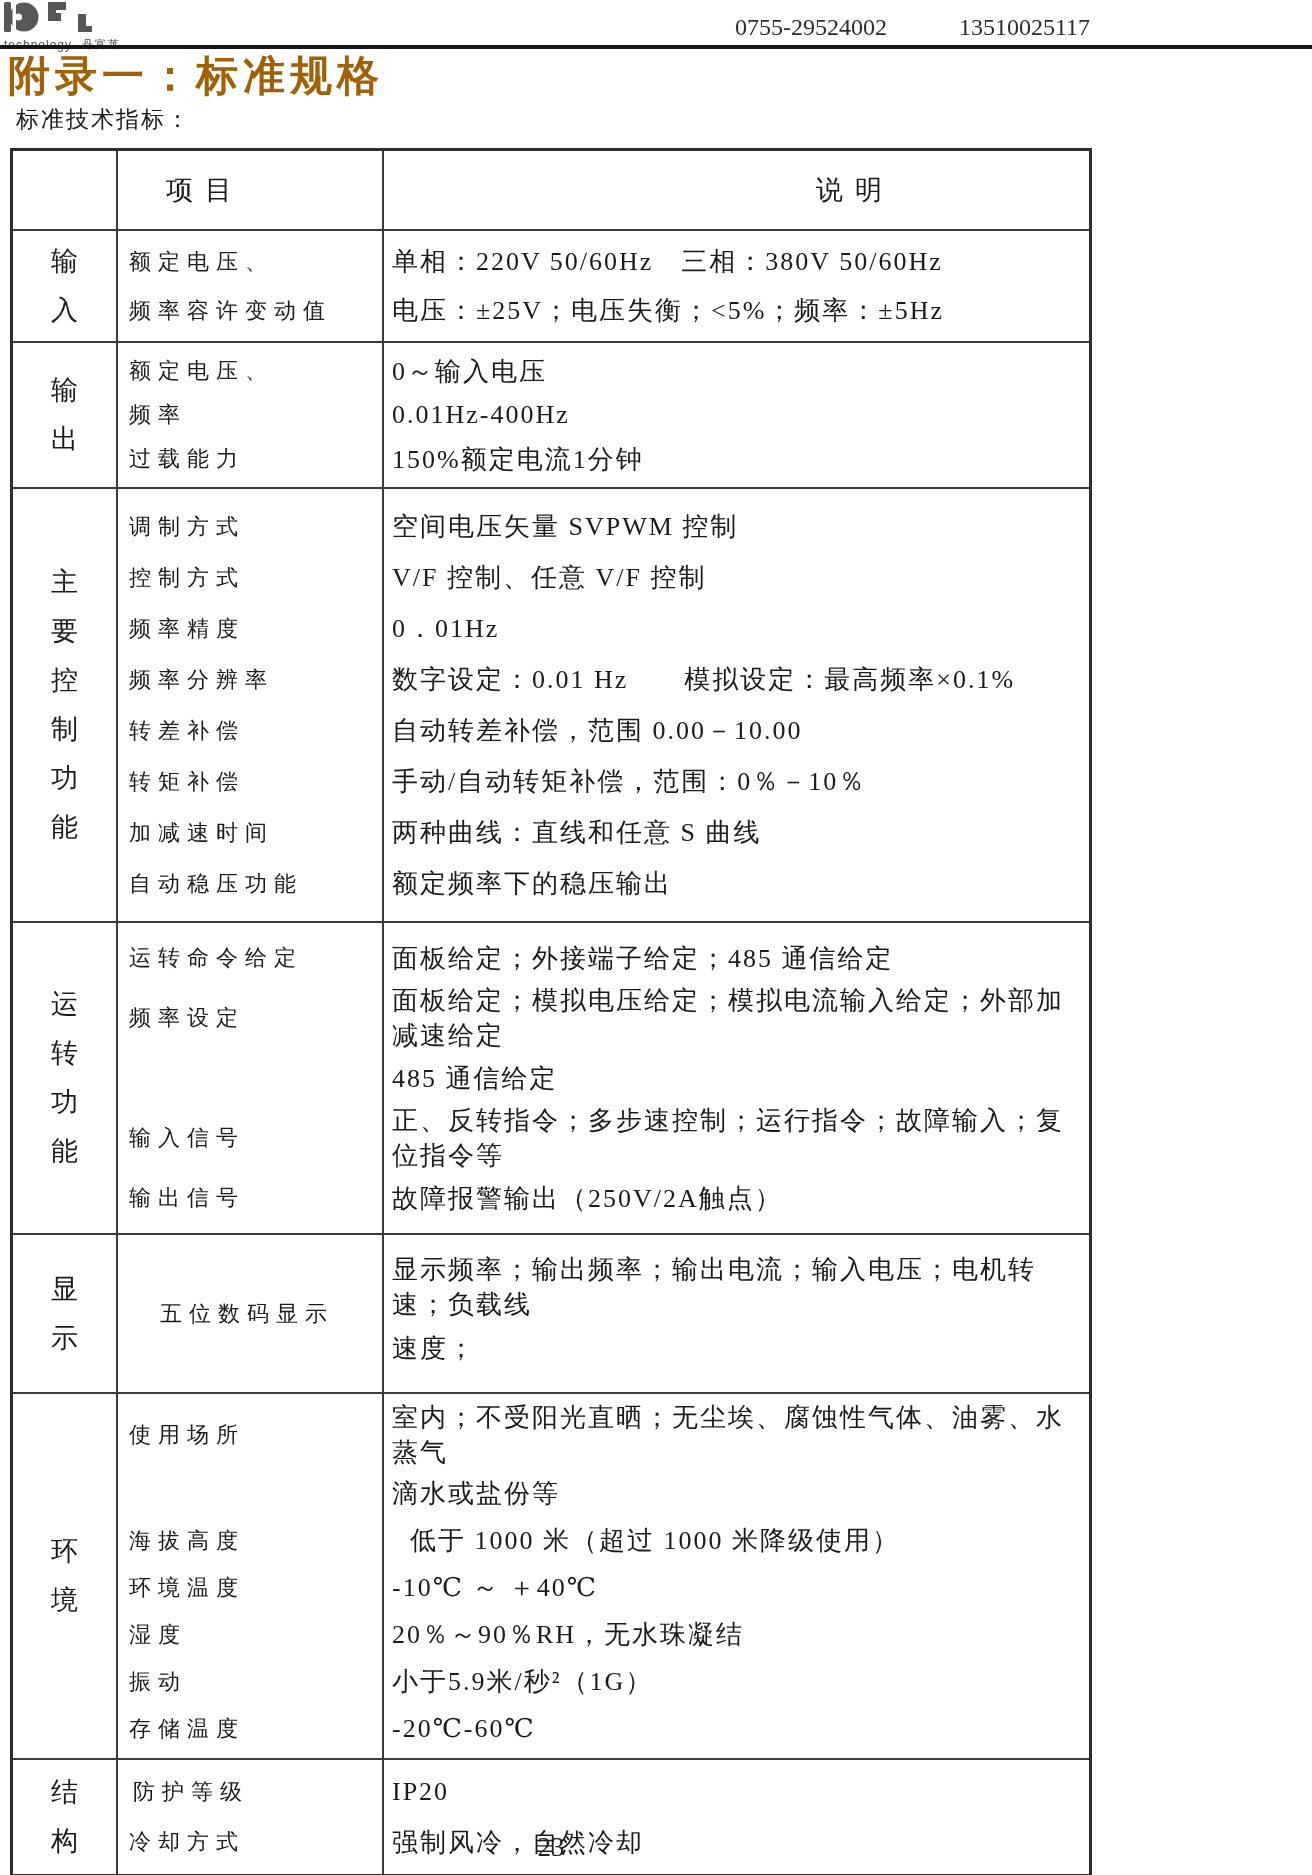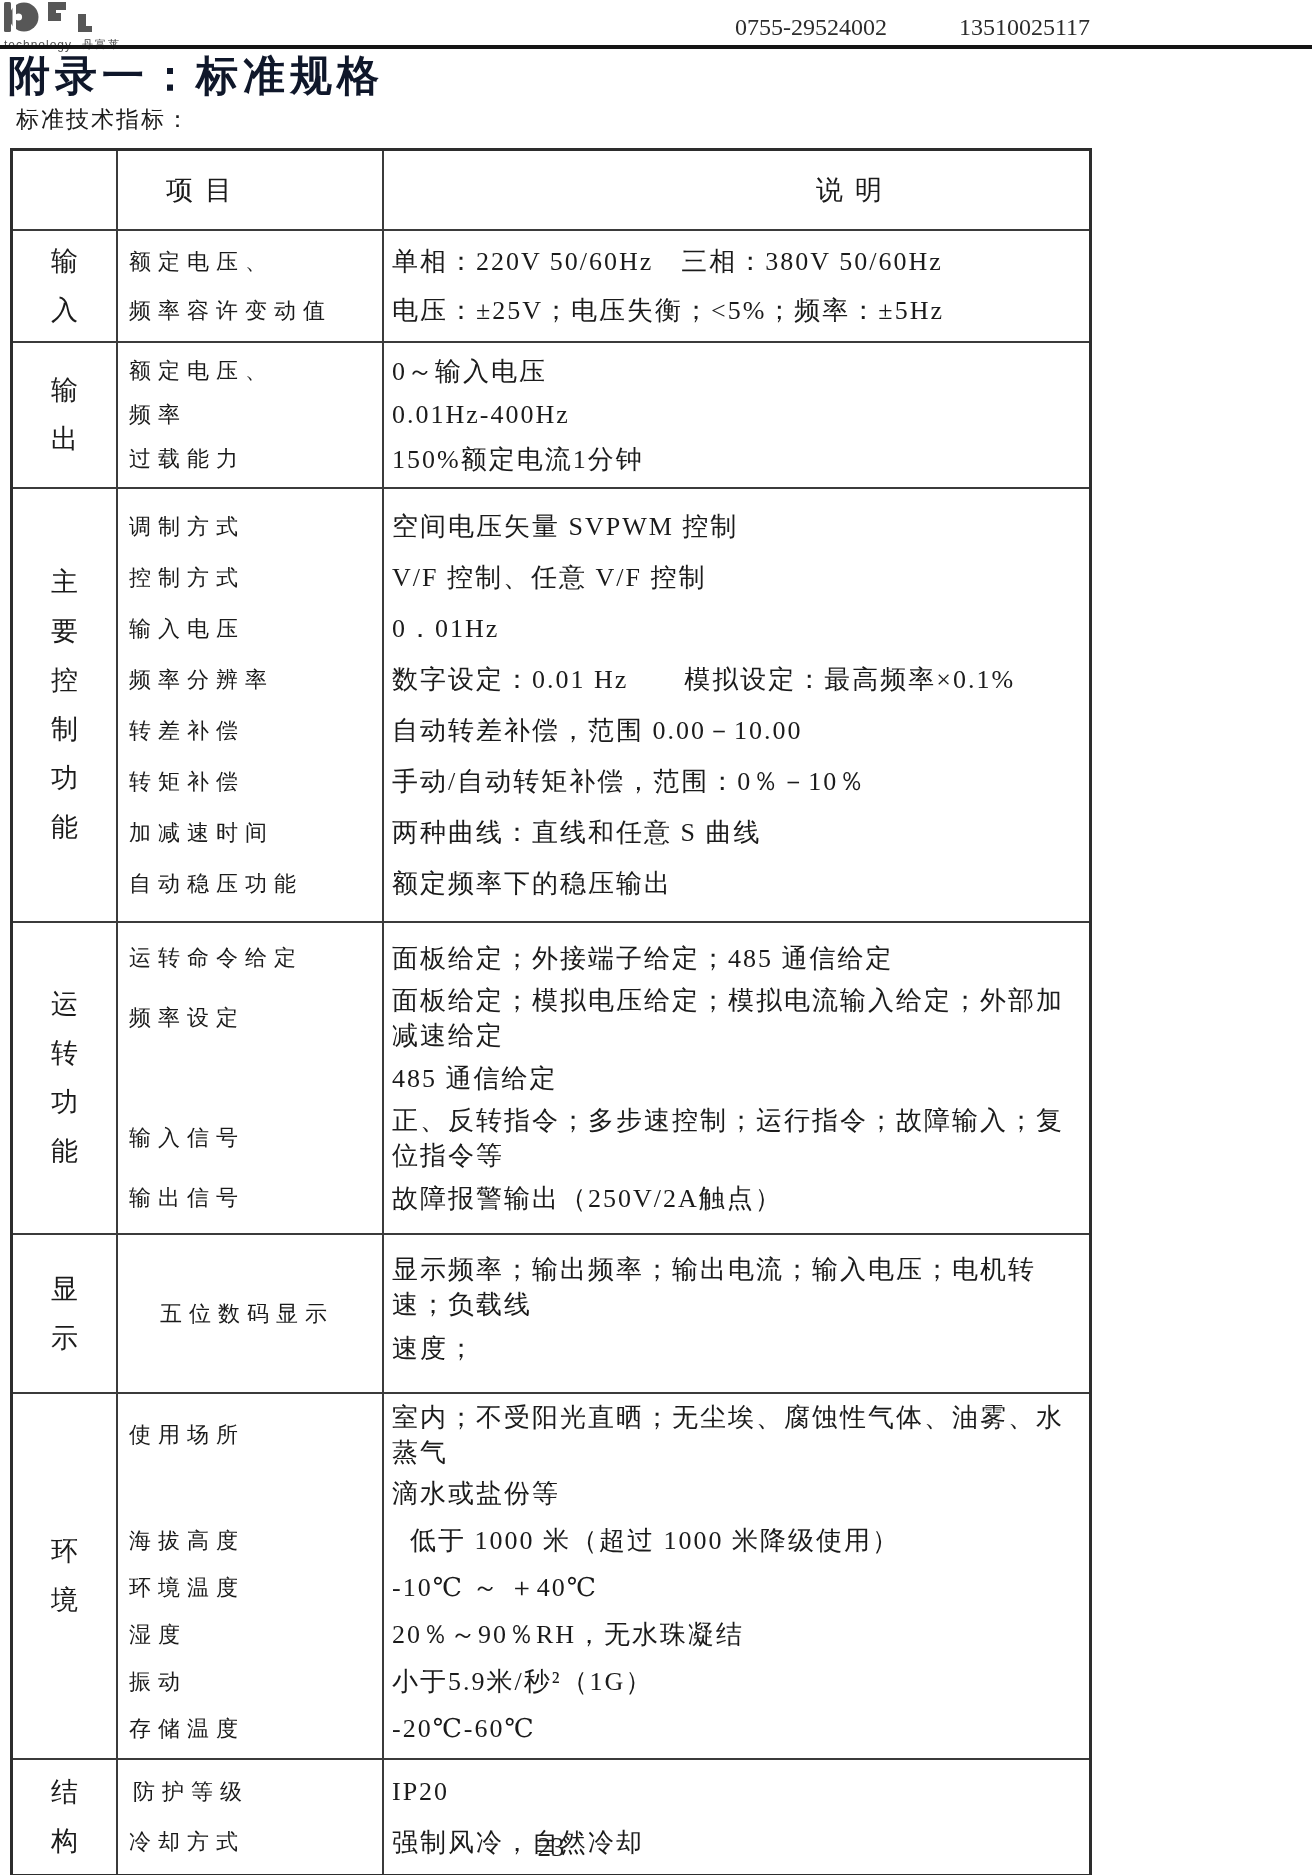--- a/index.html
+++ b/index.html
@@ -14,21 +14,21 @@
   .toprule { position:absolute; left:0; top:45px; width:1312px; height:4px; background:#151515; }
   .logo { position:absolute; left:4px; top:2px; }
   .logo-sub { margin-top:1px; font-family:"Liberation Sans","DejaVu Sans",sans-serif;
     font-size:12px; color:#4f4f4f; letter-spacing:1px; display:flex; gap:10px; align-items:center; }
   .logo-cn { font-size:11px; color:#3d3d3d; letter-spacing:2px; }
   .phones { position:absolute; right:222px; top:14px; display:flex; gap:72px;
     font-size:24px; color:#2c2c2c; }
   
   .page-title { position:absolute; left:8px; top:48px;
     font-family:"Liberation Sans","DejaVu Sans",sans-serif;
-    font-weight:bold; font-size:42px; letter-spacing:5px; color:#0f172a; }
+    font-weight:bold; font-size:42px; letter-spacing:5px; color:#a16207; }
   .page-subtitle { position:absolute; left:16px; top:104px; font-size:23px; letter-spacing:2px; }
   
   .spec-table { position:absolute; left:10px; top:148px; width:1082px;
     border:3px solid #2d2d2d; box-sizing:border-box; background:#fff; }
   .gridcols { position:relative; display:grid; grid-template-columns:103px 266px 1fr; }
   .gridcols::before, .gridcols::after { content:""; position:absolute; top:0; bottom:0;
     width:2px; background:#3b3b3b; }
   .gridcols::before { left:103px; }
   .gridcols::after  { left:369px; }
   .sheader { height:78px; }
@@ -124,21 +124,21 @@
           <div class="cat-char">要</div>
           <div class="cat-char">控</div>
           <div class="cat-char">制</div>
           <div class="cat-char">功</div>
           <div class="cat-char">能</div>
         </div>
         <div class="item-cell line" style="grid-area: 1 / 2; text-align: right;">调制方式</div>
         <div class="desc-cell line" style="grid-area: 1 / 3;">空间电压矢量 SVPWM 控制</div>
         <div class="item-cell line" style="grid-area: 2 / 2;">控制方式</div>
         <div class="desc-cell line" style="grid-area: 2 / 3;">V/F 控制、任意 V/F 控制</div>
-        <div class="item-cell line" style="grid-area: 3 / 2;">输入电压</div>
+        <div class="item-cell line" style="grid-area: 3 / 2;">频率精度</div>
         <div class="desc-cell line" style="grid-area: 3 / 3; text-align: center;">0．01Hz</div>
         <div class="item-cell line" style="grid-area: 4 / 2; text-align: center;">频率分辨率</div>
         <div class="desc-cell line" style="grid-area: 4 / 3;">数字设定：0.01 Hz　　模拟设定：最高频率×0.1%</div>
         <div class="item-cell line" style="grid-area: 5 / 2;">转差补偿</div>
         <div class="desc-cell line" style="grid-area: 5 / 3;">自动转差补偿，范围 0.00－10.00</div>
         <div class="item-cell line" style="grid-area: 6 / 2;">转矩补偿</div>
         <div class="desc-cell line" style="grid-area: 6 / 3;">手动/自动转矩补偿，范围：0％－10％</div>
         <div class="item-cell line" style="grid-area: 7 / 2;">加减速时间</div>
         <div class="desc-cell line" style="grid-area: 7 / 3;">两种曲线：直线和任意 S 曲线</div>
         <div class="item-cell line" style="grid-area: 8 / 2;">自动稳压功能</div>

